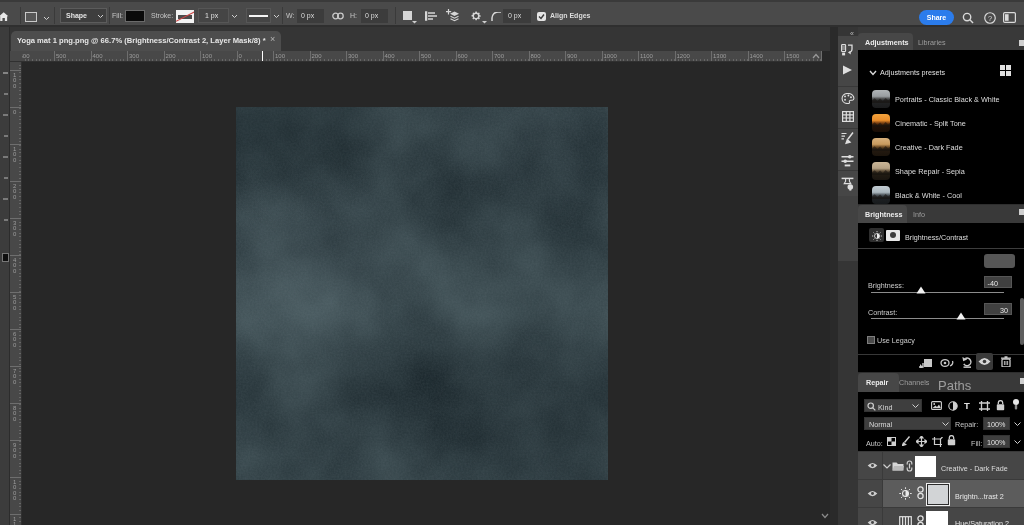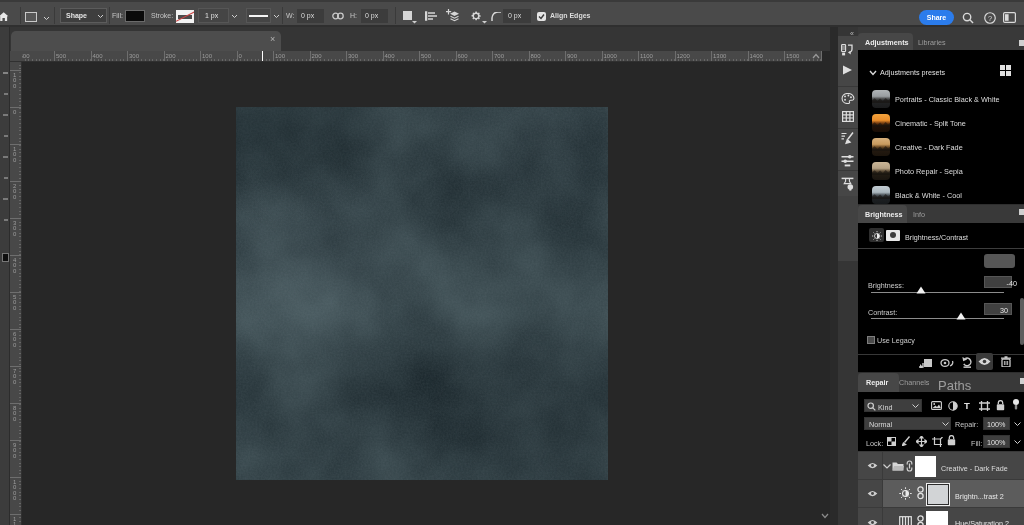--- a/index.html
+++ b/index.html
@@ -109,20 +109,21 @@
       <text x="6.5" y="9.5" font-size="8" fill="#dadada" text-anchor="middle" font-family="Liberation Sans">?</text>
     </svg>
     <svg class="abs" style="left:1003px;top:10px" width="13" height="11" viewBox="0 0 13 11">
       <rect x="0.6" y="0.6" width="11.8" height="9.8" rx="1.2" stroke="#dadada" stroke-width="1.2" fill="none"></rect>
       <rect x="2" y="2.2" width="3.6" height="6.6" fill="#dadada"></rect>
     </svg>
   </div>
 
   <div class="abs" id="tabbar" style="left:0;top:27px;width:830px;height:24px;background:#353535;">
     <div class="abs" style="left:11px;top:4px;width:270px;height:20px;background:#4d4d4d;border-radius:5px 5px 0 0;"></div>
+    <div class="abs" style="left:17px;top:9px;color:#e6e6e6;font-size:7.6px;font-weight:bold;">Yoga mat 1 png.png @ 66.7% (Brightness/Contrast 2, Layer Mask/8) *</div>
     <div class="abs" style="left:270px;top:7px;color:#b4b4b4;font-size:9px;">×</div>
   </div>
 
   <div class="abs" id="rcorner" style="left:10px;top:51px;width:12px;height:11px;background:#484848;border-bottom:1px solid #303030;"></div>
   <div class="abs" id="hruler" style="left:22px;top:51px;width:800px;height:11px;background:#484848;border-bottom:1px solid #303030;overflow:hidden;">
       <div class="abs" style="left:0;top:8px;width:800px;height:3px;background:repeating-linear-gradient(90deg, transparent 0px, transparent 2.65px, #666 2.65px, #666 3.65px);"></div>
       <div class="abs" style="left:-2.5px;top:2px;color:#9d9d9d;font-size:6px;">600</div>
       <div class="abs" style="left:32.0px;top:0;width:1px;height:11px;background:#6e6e6e;"></div>
       <div class="abs" style="left:34.0px;top:2px;color:#9d9d9d;font-size:6px;">500</div>
       <div class="abs" style="left:68.5px;top:0;width:1px;height:11px;background:#6e6e6e;"></div>
@@ -319,21 +320,21 @@
           <div class="abs" style="left:0;top:7px;width:18px;height:6px;background:rgba(22,18,14,0.55);clip-path:polygon(0 60%,15% 20%,30% 65%,45% 25%,60% 70%,75% 15%,90% 55%,100% 35%,100% 100%,0 100%);"></div>
         </div>
         <div class="abs" style="left:37px;top:92px;color:#dedede;font-size:7.3px;">Cinematic - Split Tone</div>
         <div class="abs" style="left:14px;top:111px;width:18px;height:18px;border-radius:4px;background:linear-gradient(180deg,#d8b07c 0%,#c89a5e 35%,#6a4a24 50%,#241a10 65%,#1b140c 100%);overflow:hidden;">
           <div class="abs" style="left:0;top:7px;width:18px;height:6px;background:rgba(22,18,14,0.55);clip-path:polygon(0 60%,15% 20%,30% 65%,45% 25%,60% 70%,75% 15%,90% 55%,100% 35%,100% 100%,0 100%);"></div>
         </div>
         <div class="abs" style="left:37px;top:116px;color:#dedede;font-size:7.3px;">Creative - Dark Fade</div>
         <div class="abs" style="left:14px;top:135px;width:18px;height:18px;border-radius:4px;background:linear-gradient(180deg,#c9b597 0%,#b5a184 35%,#60503a 50%,#221c13 65%,#191510 100%);overflow:hidden;">
           <div class="abs" style="left:0;top:7px;width:18px;height:6px;background:rgba(22,18,14,0.55);clip-path:polygon(0 60%,15% 20%,30% 65%,45% 25%,60% 70%,75% 15%,90% 55%,100% 35%,100% 100%,0 100%);"></div>
         </div>
-        <div class="abs" style="left:37px;top:140px;color:#dedede;font-size:7.3px;">Photo Repair - Sepia</div>
+        <div class="abs" style="left:37px;top:140px;color:#dedede;font-size:7.3px;">Shape Repair - Sepia</div>
         <div class="abs" style="left:14px;top:159px;width:18px;height:18px;border-radius:4px;background:linear-gradient(180deg,#c2ccd3 0%,#aab6bd 35%,#4e565c 50%,#1e2124 65%,#171a1c 100%);overflow:hidden;">
           <div class="abs" style="left:0;top:7px;width:18px;height:6px;background:rgba(22,18,14,0.55);clip-path:polygon(0 60%,15% 20%,30% 65%,45% 25%,60% 70%,75% 15%,90% 55%,100% 35%,100% 100%,0 100%);"></div>
         </div>
         <div class="abs" style="left:37px;top:164px;color:#dedede;font-size:7.3px;">Black &amp; White - Cool</div>
       </div>
 
     <div class="abs" style="left:0;top:177px;width:166px;height:1px;background:#2e2e2e;"></div>
     <div class="abs" style="left:0;top:178px;width:166px;height:18px;background:#393939;"></div>
     <div class="abs" style="left:0;top:178px;width:49px;height:18px;background:#474747;border-radius:4px 4px 0 0;"></div>
     <div class="abs" style="left:7px;top:183px;color:#ececec;font-size:7.2px;font-weight:bold;">Brightness</div>
@@ -351,21 +352,21 @@
     <div class="abs" style="left:28px;top:203px;width:14px;height:10.5px;background:#e8e8e8;border-radius:1px;"></div>
     <div class="abs" style="left:32px;top:205.2px;width:6px;height:6px;background:#3d3d3d;border-radius:50%;"></div>
     <div class="abs" style="left:47px;top:206px;color:#dedede;font-size:7.2px;">Brightness/Contrast</div>
     <div class="abs" style="left:0;top:221px;width:166px;height:1px;background:#3d3d3d;"></div>
 
     <div class="abs" style="left:126px;top:227px;width:31px;height:14px;background:#565656;border-radius:3px;"></div>
     <div class="abs" style="left:126px;top:231px;width:31px;text-align:center;color:#ececec;font-size:7.2px;font-weight:bold;padding-left:43px;">Auto</div>
 
     <div class="abs" style="left:10px;top:254px;color:#cccccc;font-size:7.2px;">Brightness:</div>
     <div class="abs" style="left:126px;top:249px;width:28px;height:12px;background:#404040;border:1px solid #565656;"></div>
-    <div class="abs" style="left:126px;top:252px;width:33px;text-align:right;color:#e8e8e8;font-size:7.2px;">-40</div>
+    <div class="abs" style="left:126px;top:252px;width:14px;text-align:right;color:#e8e8e8;font-size:7.2px;">-40</div>
     <div class="abs" style="left:13px;top:264.5px;width:133px;height:1px;background:#8c8c8c;"></div>
     <svg class="abs" style="left:58px;top:259px" width="10" height="8">
         <path d="M5 0.5 L9.5 7.5 L0.5 7.5 Z" fill="#f2f2f2"></path>
       </svg>
 
     <div class="abs" style="left:10px;top:281px;color:#cccccc;font-size:7.2px;">Contrast:</div>
     <div class="abs" style="left:126px;top:276px;width:28px;height:12px;background:#404040;border:1px solid #565656;"></div>
     <div class="abs" style="left:126px;top:279px;width:24px;text-align:right;color:#e8e8e8;font-size:7.2px;">30</div>
     <div class="abs" style="left:13px;top:290.5px;width:133px;height:1px;background:#8c8c8c;"></div>
     <svg class="abs" style="left:98px;top:285px" width="10" height="8">
@@ -447,21 +448,21 @@
     <svg class="abs" style="left:84px;top:395px" width="7" height="4">
         <path d="M0.5 0.5 L3.5 3.5 L6.5 0.5" stroke="#cfcfcf" fill="none"></path>
       </svg>
     <div class="abs" style="left:97px;top:393px;color:#c8c8c8;font-size:7.2px;">Repair:</div>
     <div class="abs" style="left:125px;top:390px;width:27px;height:13px;background:#3e3e3e;border:1px solid #333;"></div>
     <div class="abs" style="left:129px;top:393px;color:#e0e0e0;font-size:7.2px;">100%</div>
     <svg class="abs" style="left:156px;top:395px" width="7" height="4">
         <path d="M0.5 0.5 L3.5 3.5 L6.5 0.5" stroke="#cfcfcf" fill="none"></path>
       </svg>
 
-    <div class="abs" style="left:8px;top:411.5px;color:#c8c8c8;font-size:7.2px;">Lock:</div>
+    <div class="abs" style="left:8px;top:411.5px;color:#c8c8c8;font-size:7.2px;">Auto:</div>
     <svg class="abs" style="left:29px;top:410px" width="9" height="9" viewBox="0 0 9 9">
       <rect x="0.5" y="0.5" width="8" height="8" stroke="#cfcfcf" fill="none"></rect>
       <rect x="1" y="1" width="3.5" height="3.5" fill="#cfcfcf"></rect>
         <rect x="4.5" y="4.5" width="3.5" height="3.5" fill="#cfcfcf"></rect>
     </svg>
     <svg class="abs" style="left:44px;top:409px" width="9" height="10" viewBox="0 0 9 10">
       <path d="M7.5 0.5 L2.5 6.5 M1.5 7 L0.5 9.5 L3.5 8.5 Z" stroke="#cfcfcf" stroke-width="1.4" fill="#cfcfcf"></path>
     </svg>
     <svg class="abs" style="left:58px;top:409px" width="11" height="11" viewBox="0 0 11 11">
       <path d="M5.5 0 L7 2 L4 2 Z M5.5 11 L4 9 L7 9 Z M0 5.5 L2 4 L2 7 Z M11 5.5 L9 4 L9 7 Z M5.5 1.5 L5.5 9.5 M1.5 5.5 L9.5 5.5" stroke="#cfcfcf" stroke-width="1.2" fill="#cfcfcf"></path>

